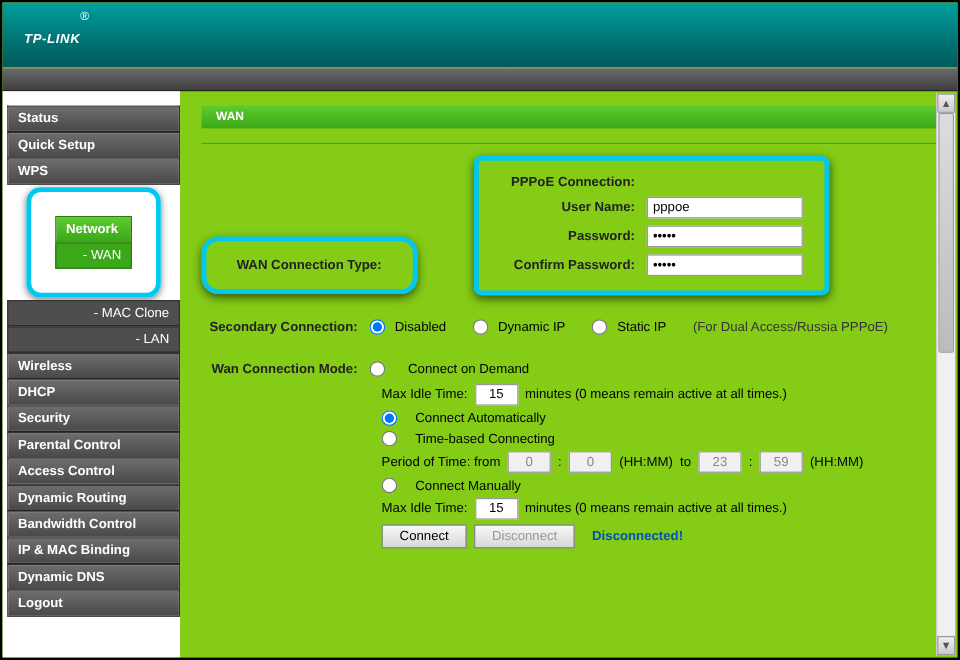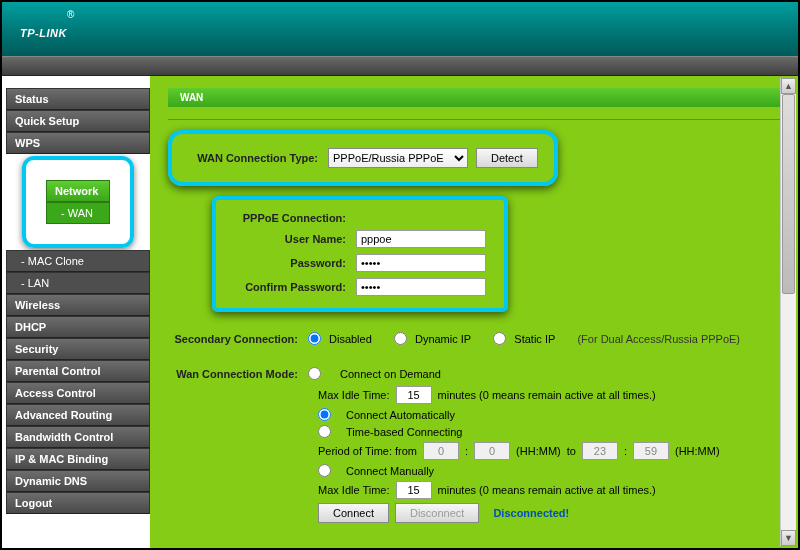--- a/index.html
+++ b/index.html
@@ -6,21 +6,21 @@
 body { background: #fff; }
 .wrap { width: 800px; height: 550px; border: 2px solid #000; position: relative; overflow: hidden; background: #84cc16; }
 .header { height: 54px; background: linear-gradient(#00a0a0 0%, #007a7a 50%, #005a5a 100%); display: flex; align-items: center; padding-left: 18px; }
 .logo { color: #fff; font-size: 24px; font-weight: 900; letter-spacing: 0.5px; font-style: italic; }
 .logo sup { font-size: 10px; top: -10px; position: relative; font-weight: normal; font-style: normal; }
 .topbar { height: 20px; background: linear-gradient(#6a6a6a, #3f3f3f); border-top: 1px solid #888; border-bottom: 1px solid #222; }
 .body { display: flex; height: calc(550px - 54px - 20px - 4px); }
 .sidebar { width: 148px; background: #fff; padding-top: 12px; padding-left: 4px; display: flex; flex-direction: column; gap: 0; }
 .side-item { background: linear-gradient(#6d6d6d, #494949); color: #fff; font-weight: bold; padding: 4px 8px; border: 1px solid #333; border-bottom: 1px solid #222; cursor: pointer; }
 .side-item.active { background: linear-gradient(#5ecb2f, #3aa818); border-color: #2a7a12; }
-.side-item.sub { background: #4e4e4e; font-weight: normal; padding-left: 14px; }
+.side-item.sub { background: #4e4e4e; font-weight: normal; padding-left: 14px; text-align: right; }
 .side-item.sub.active { background: #3aa818; }
 .highlight-box { border: 4px solid #00c8f0; border-radius: 12px; box-shadow: 0 2px 6px rgba(0,0,0,.5); padding: 20px; margin: 2px 16px; }
 .content { flex: 1; padding: 12px 18px 0 18px; overflow-y: auto; }
 .page-title { background: linear-gradient(#5ecb2f, #3aa818); color: #fff; font-weight: bold; font-size: 10px; padding: 4px 12px; margin-bottom: 12px; }
 .green-line { border-top: 1px solid #3aa818; margin: 4px 0 10px; }
 .row { display: flex; align-items: center; margin: 6px 0; }
 .label { width: 140px; text-align: right; padding-right: 10px; font-weight: bold; color: #222; }
 .val { display: flex; align-items: center; gap: 8px; }
 select { width: 140px; height: 20px; border: 1px solid #888; background: linear-gradient(#fff,#eee); }
 button { height: 20px; padding: 0 14px; border: 1px solid #888; background: linear-gradient(#f8f8f8,#d8d8d8); cursor: pointer; font-size: 11px; }
@@ -56,38 +56,34 @@
           <div class="side-item active">Network</div>
           <div class="side-item active sub">- WAN</div>
         </div>
         <div class="side-item sub">- MAC Clone</div>
         <div class="side-item sub">- LAN</div>
         <div class="side-item">Wireless</div>
         <div class="side-item">DHCP</div>
         <div class="side-item">Security</div>
         <div class="side-item">Parental Control</div>
         <div class="side-item">Access Control</div>
-        <div class="side-item">Advanced Routing</div>
+        <div class="side-item">Dynamic Routing</div>
         <div class="side-item">Bandwidth Control</div>
         <div class="side-item">IP &amp; MAC Binding</div>
         <div class="side-item">Dynamic DNS</div>
         <div class="side-item">Logout</div>
       </div>
 
   <div class="content">
     <div class="page-title">WAN</div>
     <div class="green-line"></div>
 
     <div class="hl1">
       <div class="row">
         <div class="label">WAN Connection Type:</div>
-        <div class="val">
-          <select><option>PPPoE/Russia PPPoE</option></select>
-          <button>Detect</button>
-        </div>
       </div>
     </div>
 
     <div class="hl2">
       <div class="row">
             <div class="label">PPPoE Connection:</div>
           </div>
       <div class="row">
         <div class="label">User Name:</div>
         <div class="val">

